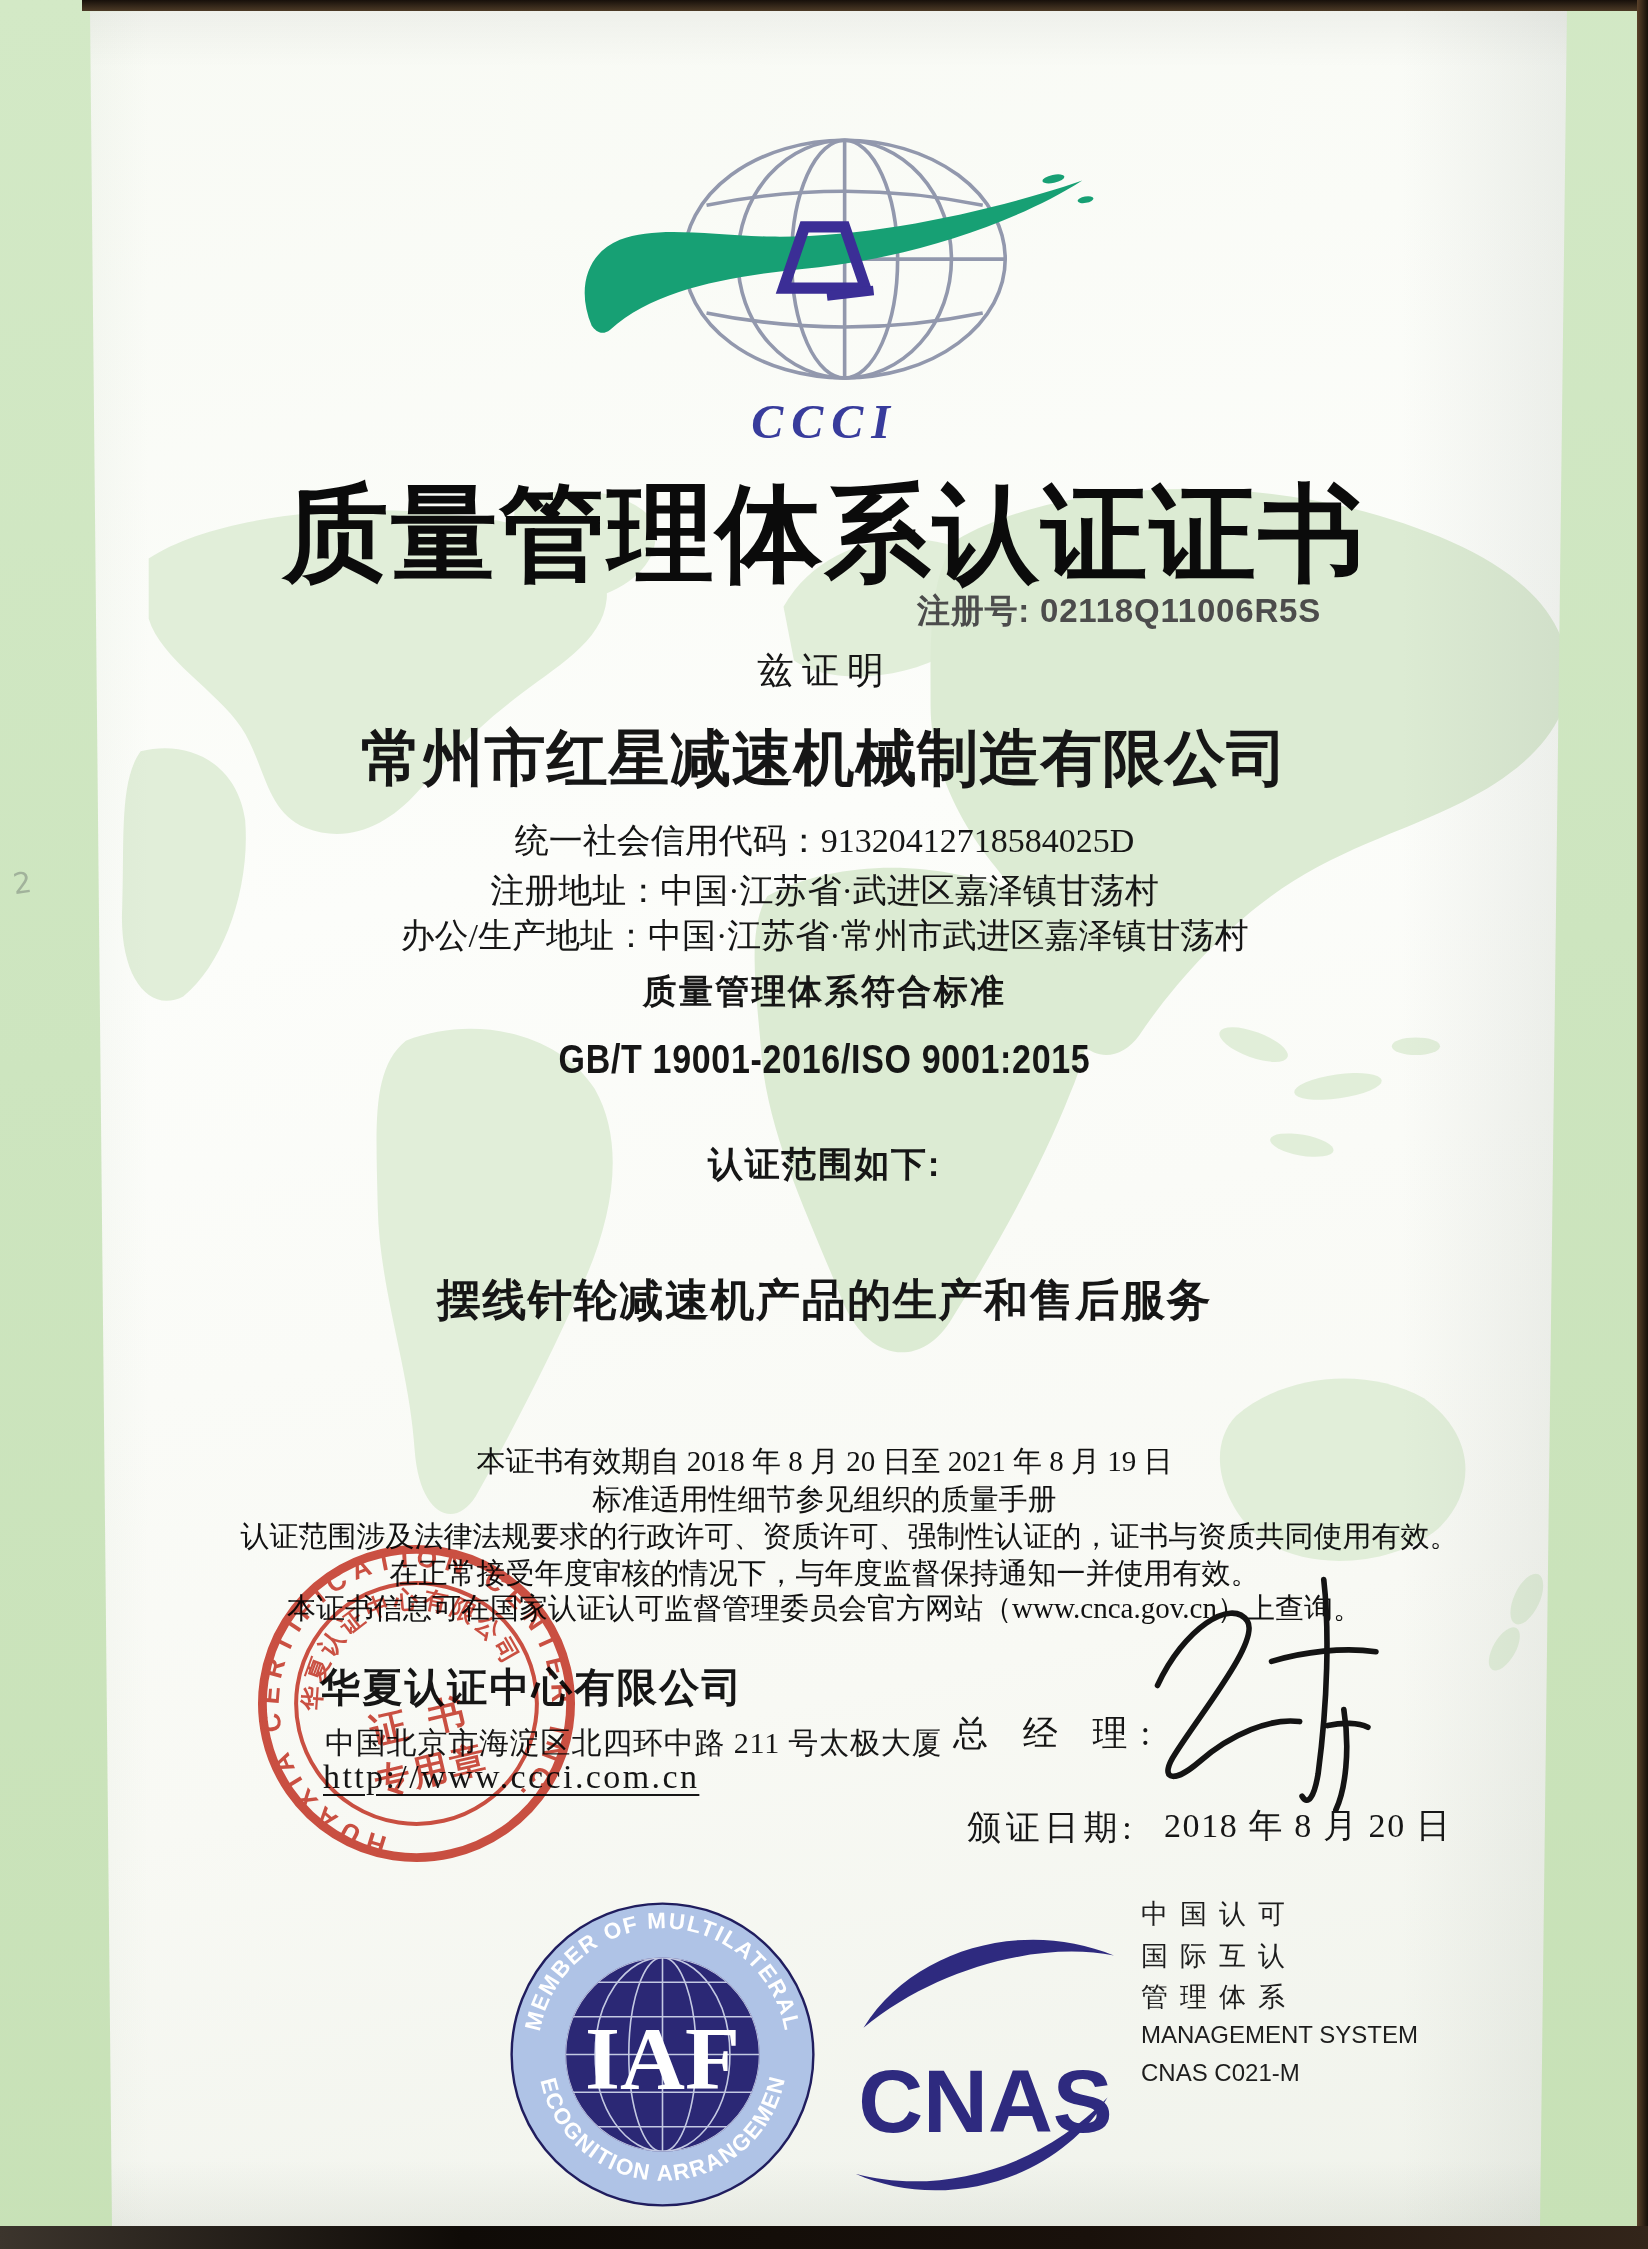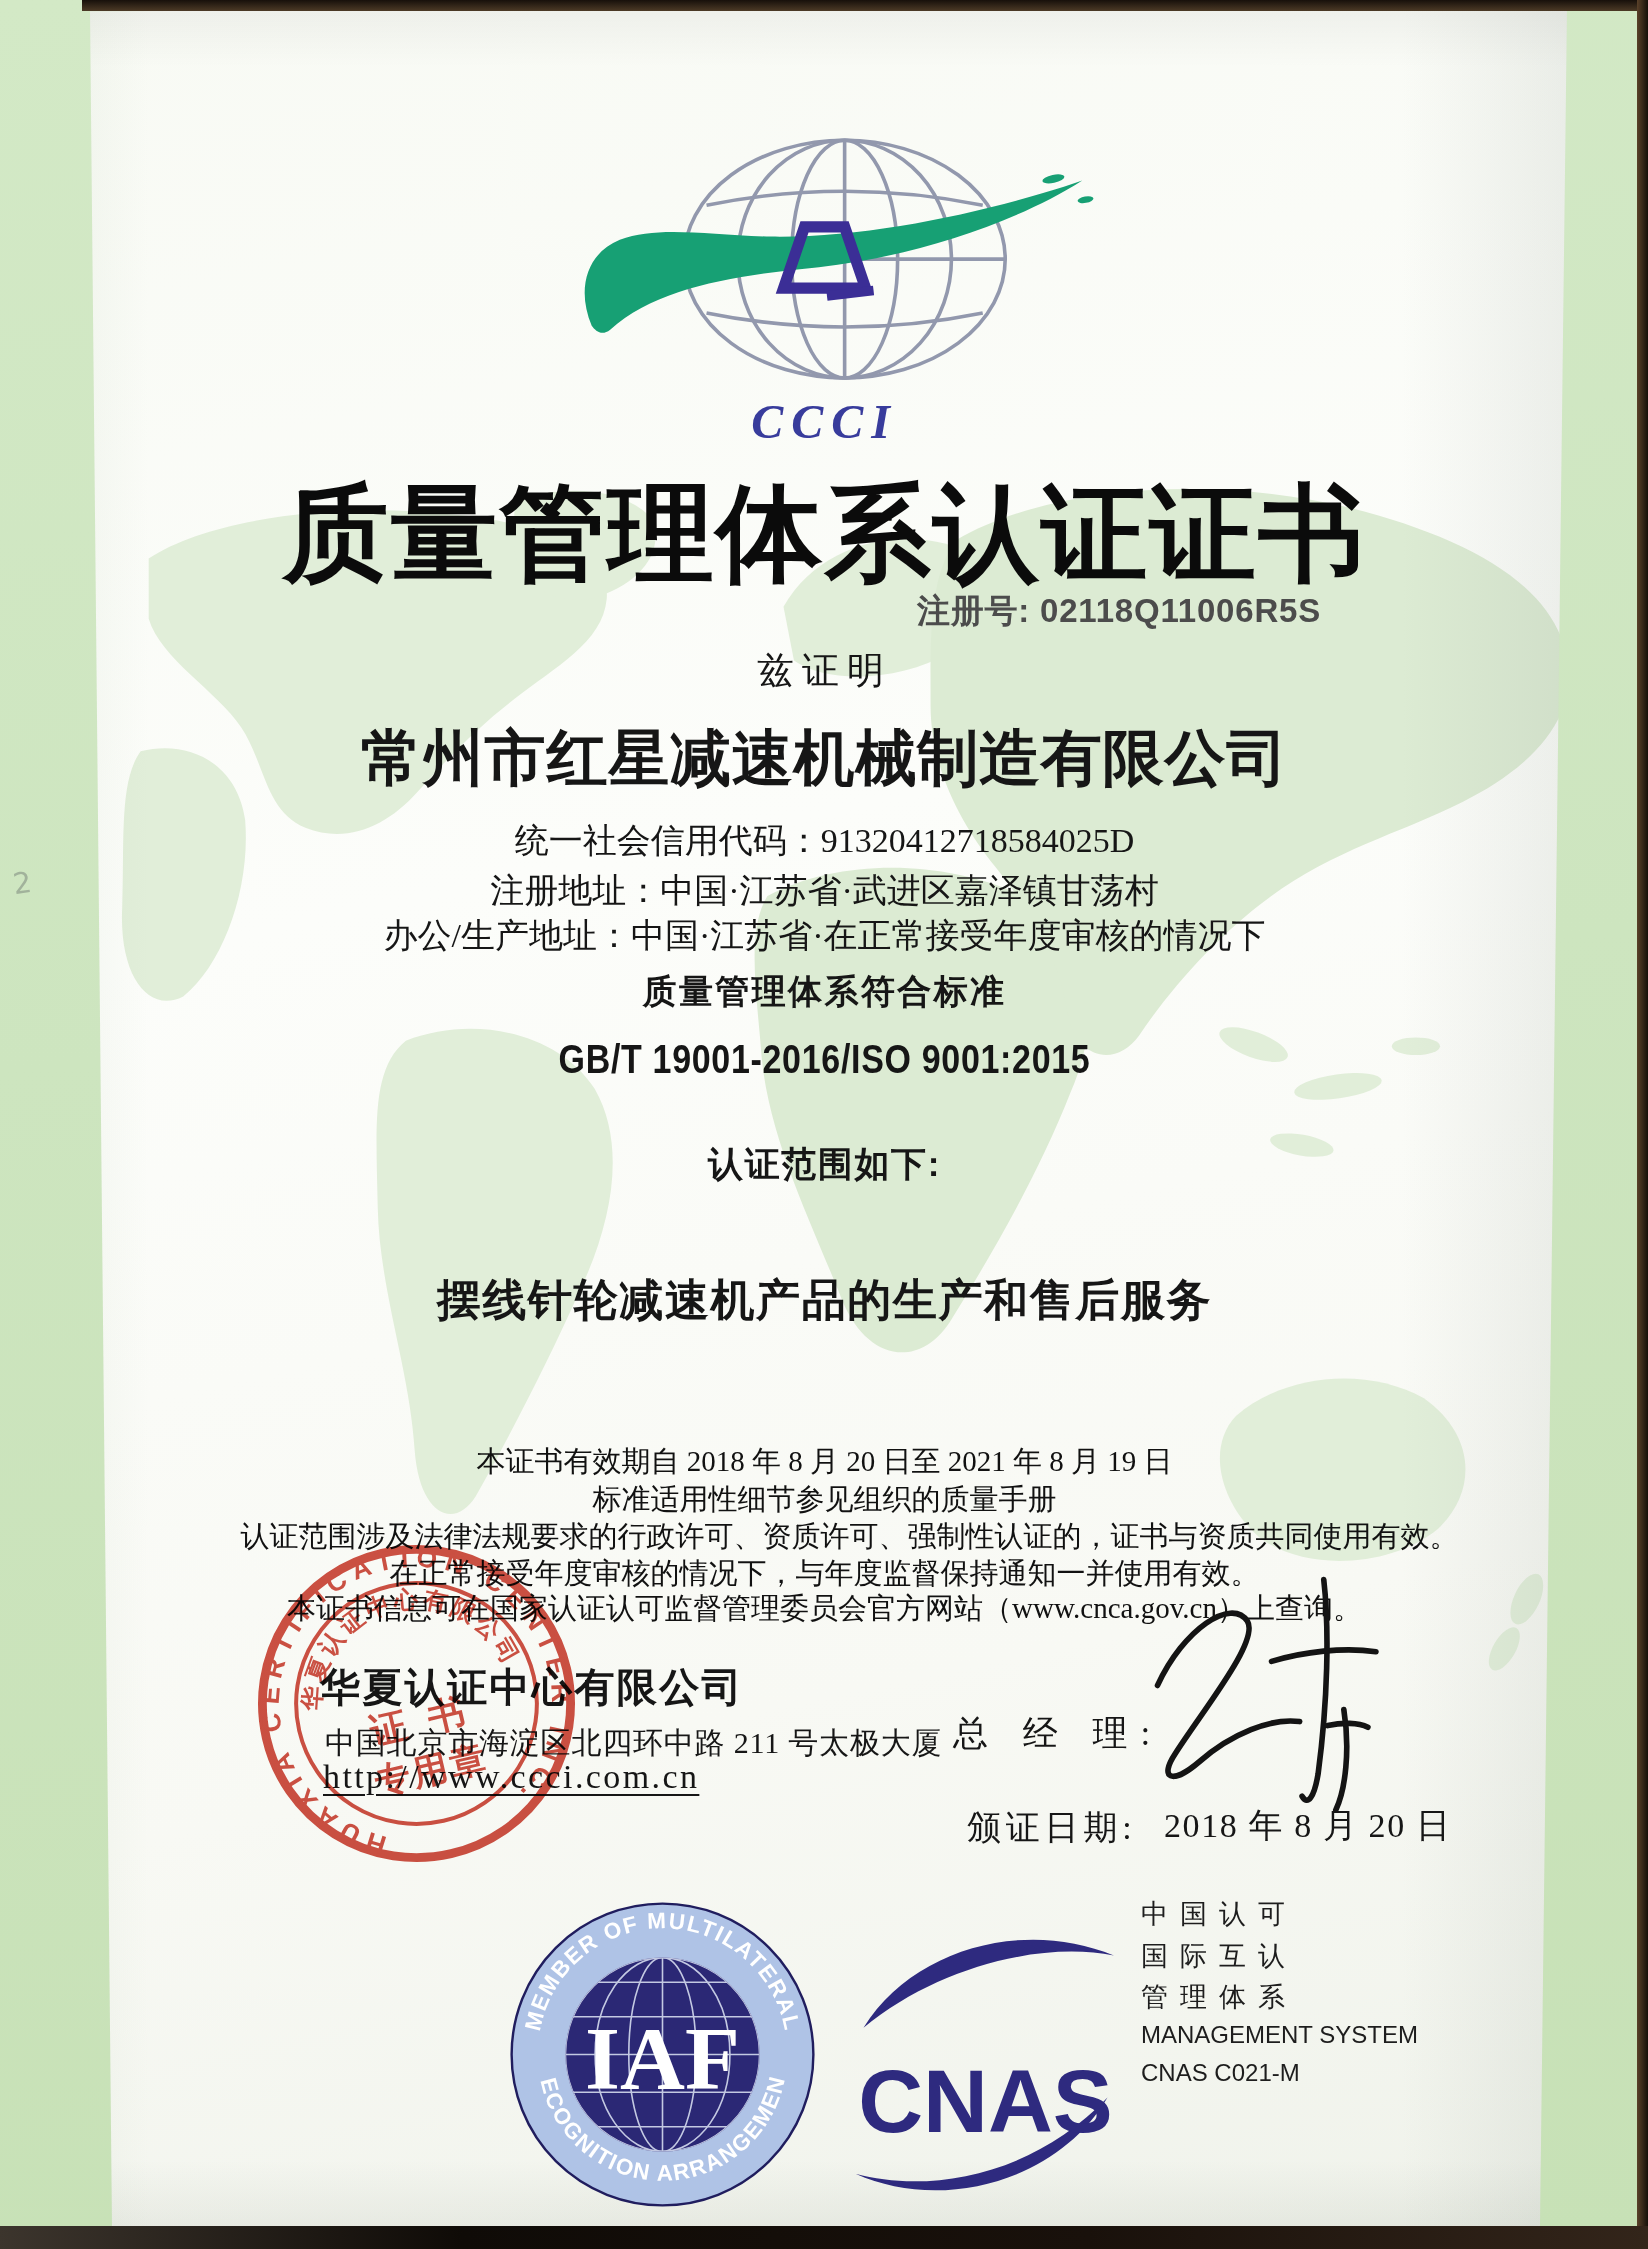--- a/index.html
+++ b/index.html
@@ -123,21 +123,21 @@
 
     <div class="abs regline">
       <span>注册号:</span>
       <span>02118Q11006R5S</span>
     </div>
 
     <div class="abs ctr certify">兹证明</div>
     <div class="abs ctr company">常州市红星减速机械制造有限公司</div>
     <div class="abs ctr credit">统一社会信用代码：91320412718584025D</div>
     <div class="abs ctr addr1">注册地址：中国·江苏省·武进区嘉泽镇甘荡村</div>
-    <div class="abs ctr addr2">办公/生产地址：中国·江苏省·在正常接受年度审核的情况下</div>
+    <div class="abs ctr addr2">办公/生产地址：中国·江苏省·常州市武进区嘉泽镇甘荡村</div>
     <div class="abs ctr stdcap">质量管理体系符合标准</div>
     <div class="abs ctr stdcode">GB/T 19001-2016/ISO 9001:2015</div>
     <div class="abs ctr scopecap">认证范围如下:</div>
     <div class="abs ctr scopetext">摆线针轮减速机产品的生产和售后服务</div>
 
     <div class="abs ctr validity v1">本证书有效期自 2018 年 8 月 20 日至 2021 年 8 月 19 日</div>
     <div class="abs ctr validity v2">标准适用性细节参见组织的质量手册</div>
     <div class="abs ctr validity v3">认证范围涉及法律法规要求的行政许可、资质许可、强制性认证的，证书与资质共同使用有效。</div>
     <div class="abs ctr validity v4">在正常接受年度审核的情况下，与年度监督保持通知一并使用有效。</div>
     <div class="abs ctr validity v5">本证书信息可在国家认证认可监督管理委员会官方网站（www.cnca.gov.cn）上查询。</div>

